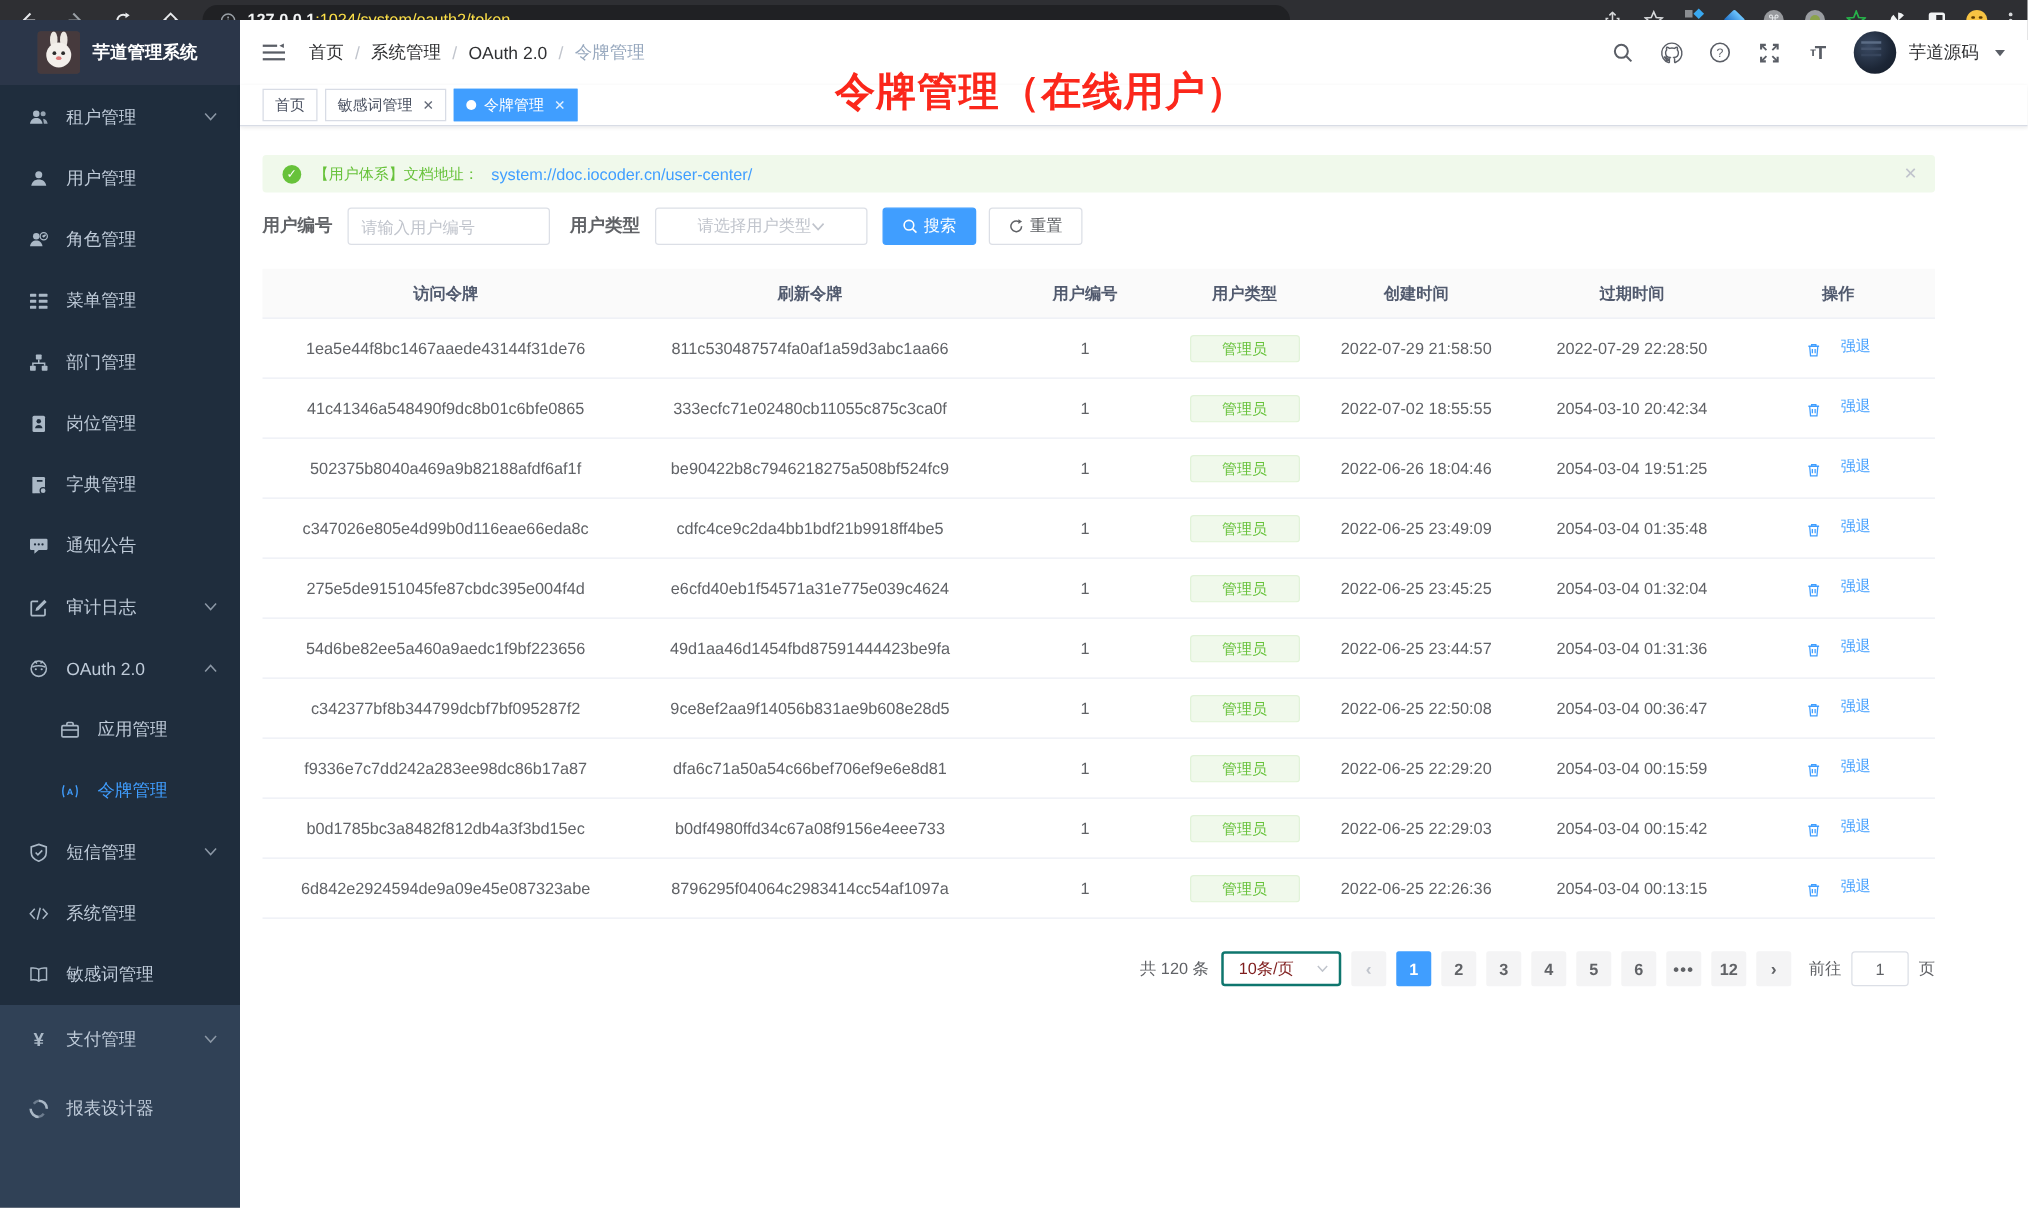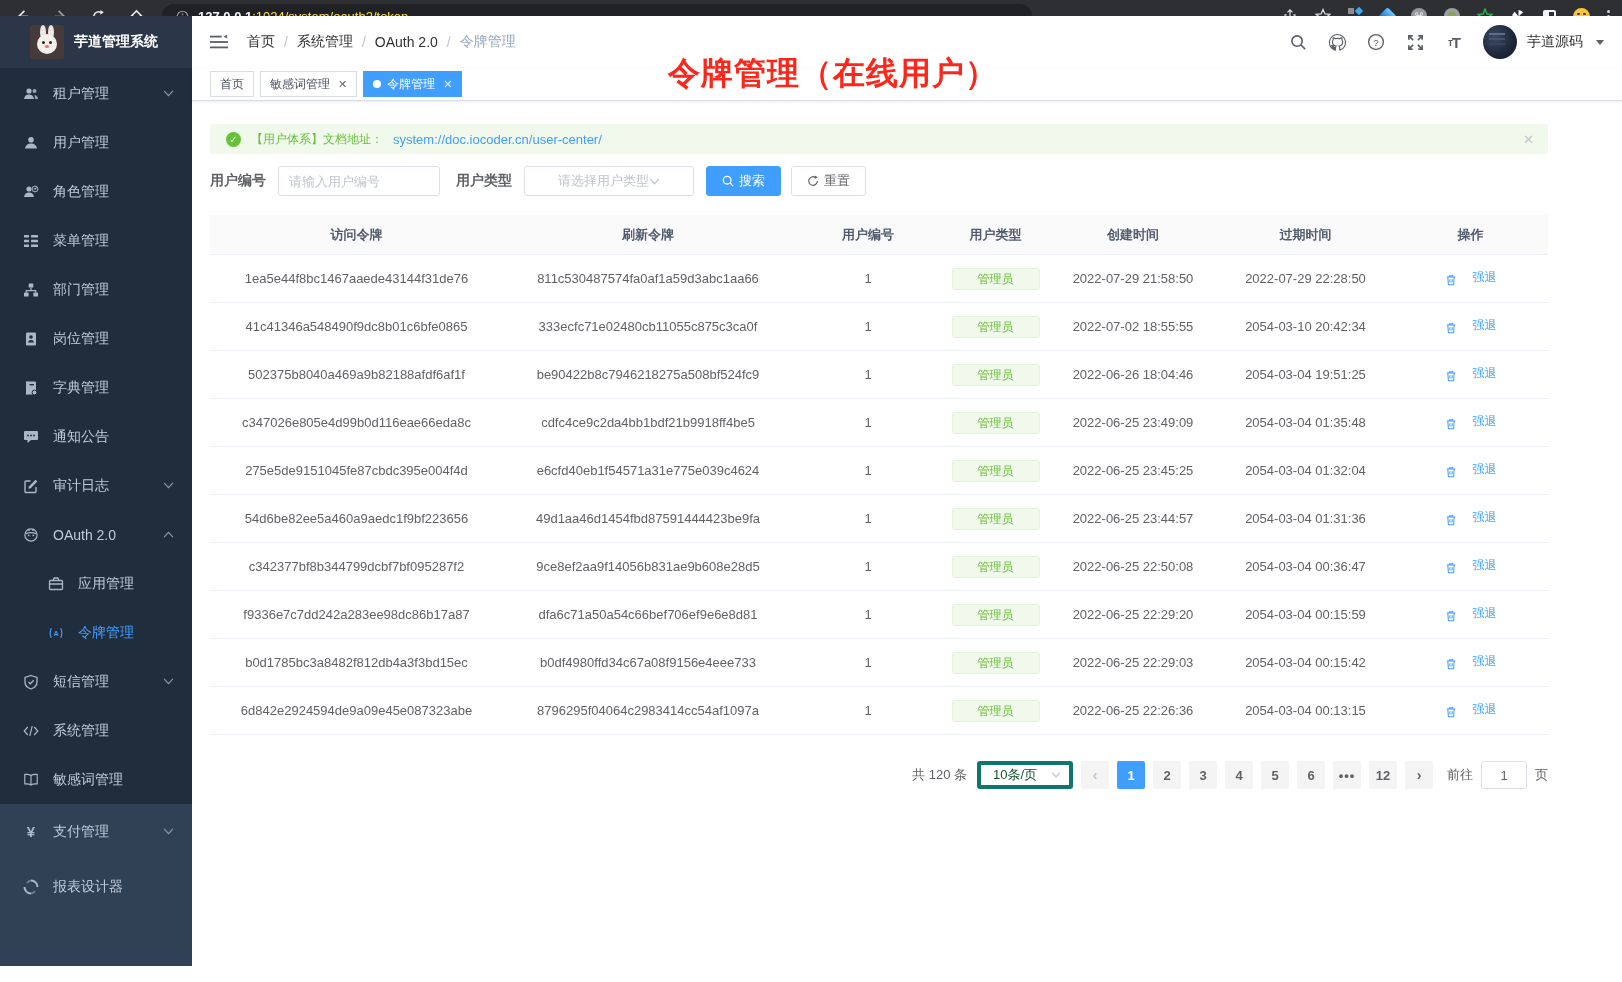--- a/index.html
+++ b/index.html
@@ -119,22 +119,22 @@
   .c0{width:293px;} .c1{width:290px;} .c2{width:150px;} .c3{width:105px;} .c4{width:170px;} .c5{width:175px;} .c6{width:155px;}
   .tag-green { display:inline-block; background:#f0f9eb; border:1px solid #e1f3d8; color:#67c23a; font-size:12px;
     padding:2px 25px; border-radius:3px; line-height:16px; }
   .link-danger { color:#409eff; font-size:12px; display:inline-flex; align-items:flex-end; gap:16px; cursor:pointer; text-decoration:none; }
   .link-danger svg{ display:block; }
 
   
   .pager { width:1338px; margin-top:26px; display:flex; align-items:center; justify-content:flex-end; gap:8px;
     font-size:13px; color:#606266; }
   .pg-total { margin-right:2px; }
-  .pg-size { width:96px; height:28px; border:4px solid #0f766e; border-radius:3px; display:flex; align-items:center;
-    justify-content:space-between; padding:0 8px 0 12px; cursor:pointer; color:#14532d; }
+  .pg-size { width:96px; height:28px; border:2px solid #0f766e; border-radius:3px; display:flex; align-items:center;
+    justify-content:space-between; padding:0 8px 0 12px; cursor:pointer; color:#7f1d1d; }
   .pg-btn { min-width:28px; height:28px; border-radius:2px; background:#f4f4f5; color:#606266; display:inline-flex;
     align-items:center; justify-content:center; cursor:pointer; padding:0 4px; font-weight:bold; }
   .pg-btn.arrow { color:#606266; font-size:14px; }
   .pg-btn.arrow.disabled { color:#c0c4cc; cursor:default; }
   .pg-btn.active { background:#409eff; color:#fff; }
   .pg-btn.dots { letter-spacing:1px; font-weight:bold; }
   .pg-jump { display:flex; align-items:center; gap:8px; margin-left:6px; }
   .pg-input { width:46px; height:28px; border:1px solid #dcdfe6; border-radius:3px; text-align:center; font-size:13px;
     color:#606266; font-family:inherit; }
 </style>

